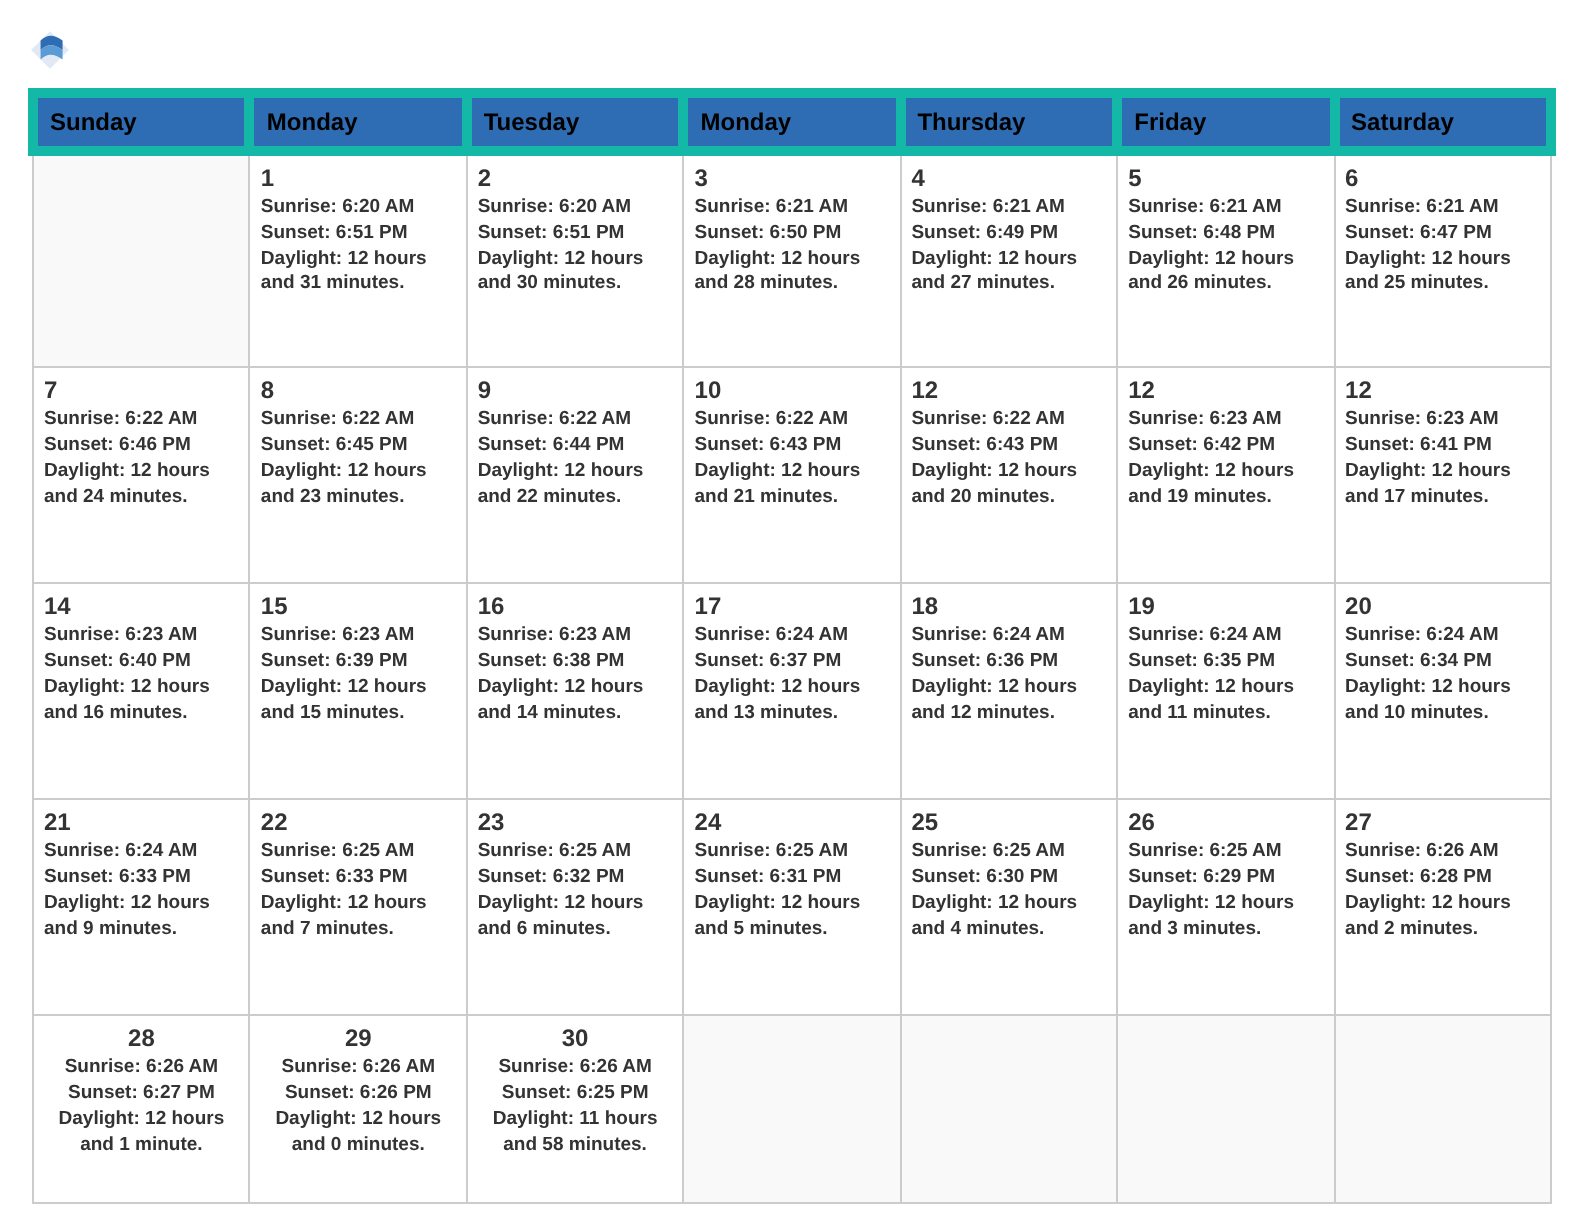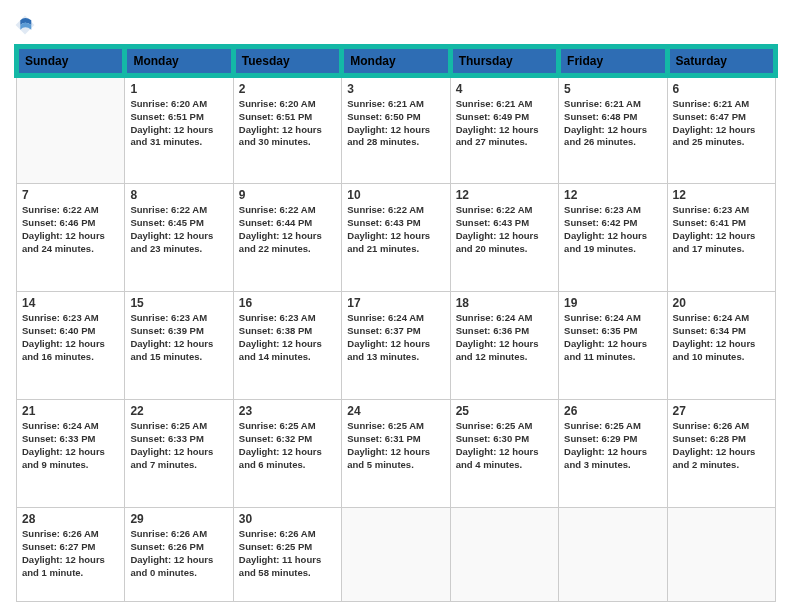--- a/index.html
+++ b/index.html
@@ -91,20 +91,21 @@
       font-weight: bold;
     }
     .empty-cell {
       background: #f9f9f9;
     }
     .week-row td {
       height: 88px;
     }
     .last-row td {
       height: 72px;
+      text-align: center;
     }
   </style>
 </head>
 <body>
 
 <div class="page">
   <div class="header">
     <div class="logo">
       <svg class="logo-icon" viewBox="0 0 28 28">
         <polygon points="14,2 26,14 14,26 2,14" fill="#2e6db4" opacity="0.15"></polygon>

